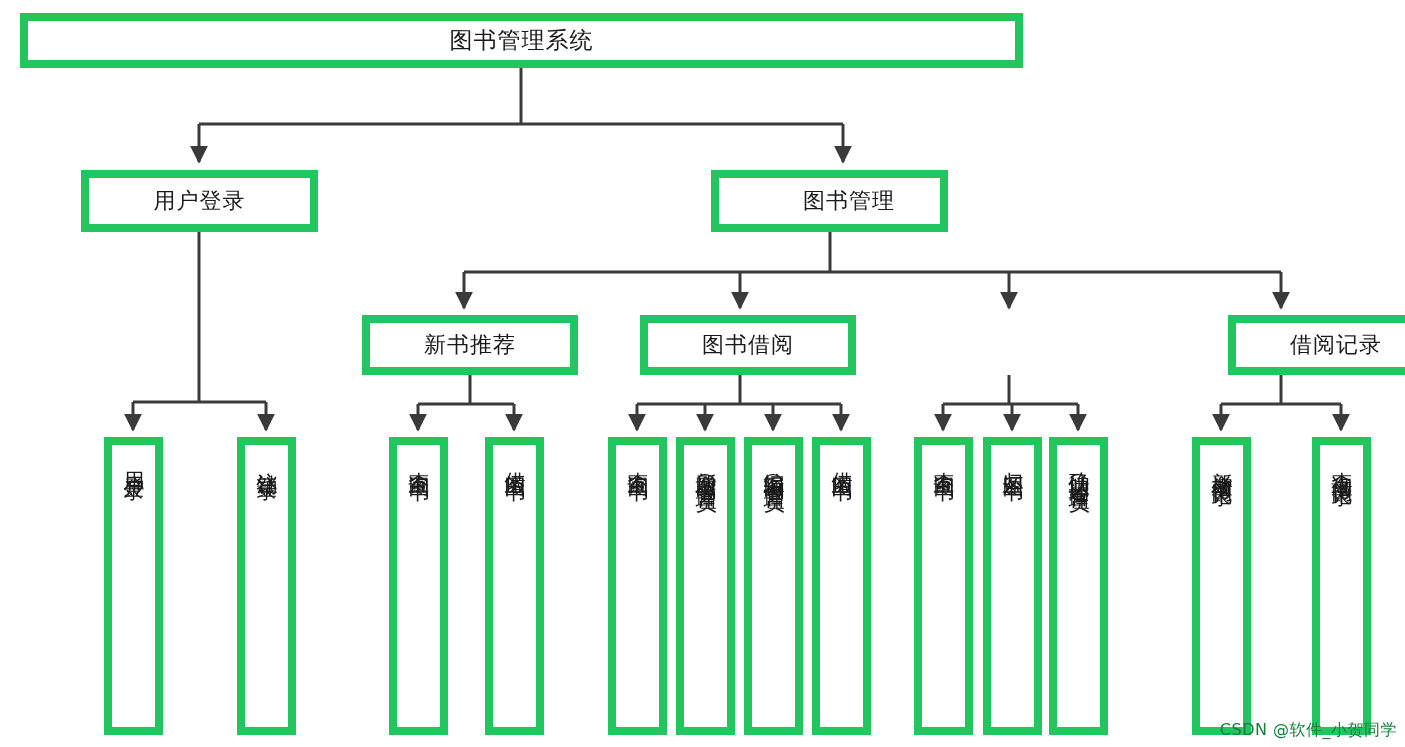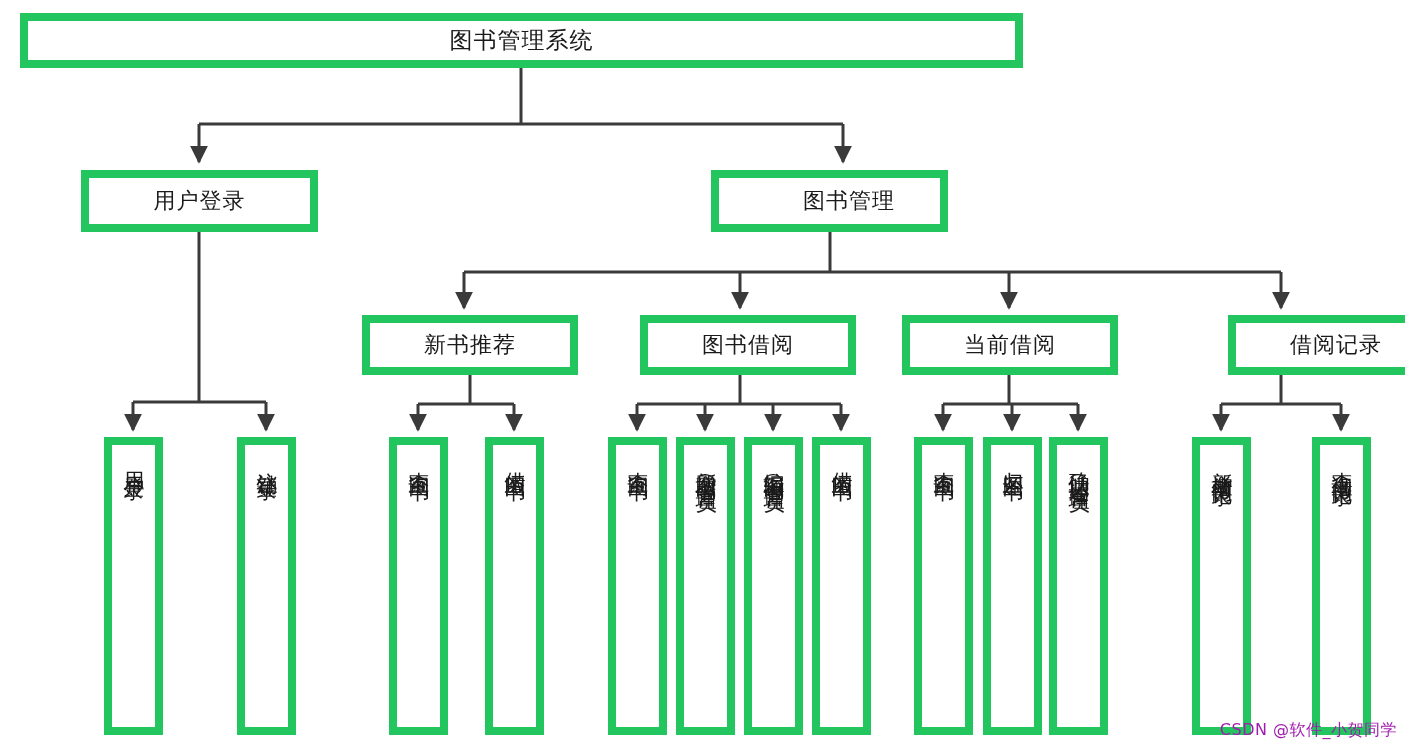--- a/index.html
+++ b/index.html
@@ -57,21 +57,21 @@
     line-height: 1;
   }
   .node.root .label {
     font-size: 23px;
   }
   .watermark {
     position: absolute;
     right: 8px;
     bottom: 6px;
     font-size: 16px;
-    color: #a21caf;
+    color: #15803d;
     white-space: nowrap;
     letter-spacing: 0.5px;
   }
 </style>
 </head>
 <body>
 
 <div id="canvas">
 
   <svg class="edges" viewBox="0 0 1405 747" xmlns="http://www.w3.org/2000/svg">
@@ -134,23 +134,20 @@
   <div class="node horizontal" style="left:711px; top:170px; width:237px; height:62px;padding-left:39px;">
     <span class="label">图书管理</span>
   </div>
 
   <div class="node horizontal" style="left:362px; top:315px; width:216px; height:60px;">
     <span class="label">新书推荐</span>
   </div>
   <div class="node horizontal" style="left:632px; top:315px; width:216px; height:60px;margin-left:8px;">
     <span class="label">图书借阅</span>
   </div>
-  <div class="node horizontal" style="left:902px; top:315px; width:216px; height:60px;">
-    <span class="label">当前借阅</span>
-  </div>
   <div class="node horizontal" style="left:1228px; top:315px; width:216px; height:60px;">
     <span class="label">借阅记录</span>
   </div>
 
   <div class="node vertical" style="left:104px; top:437px; width:59px; height:298px;">
     <span class="label">用户登录</span>
   </div>
   <div class="node vertical" style="left:237px; top:437px; width:59px; height:298px;">
     <span class="label">注销登录</span>
   </div>

